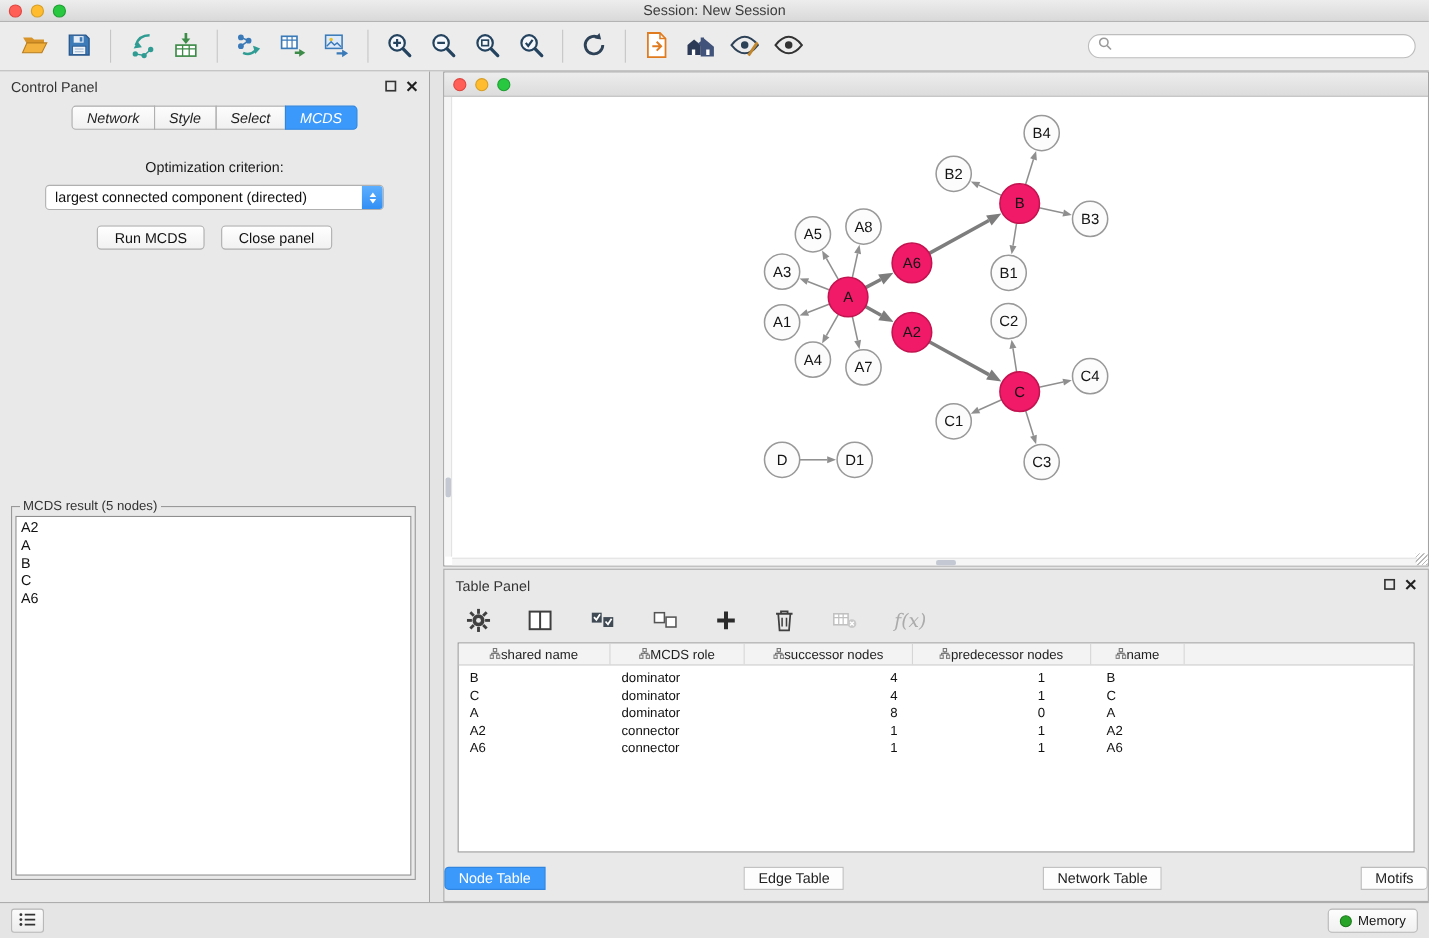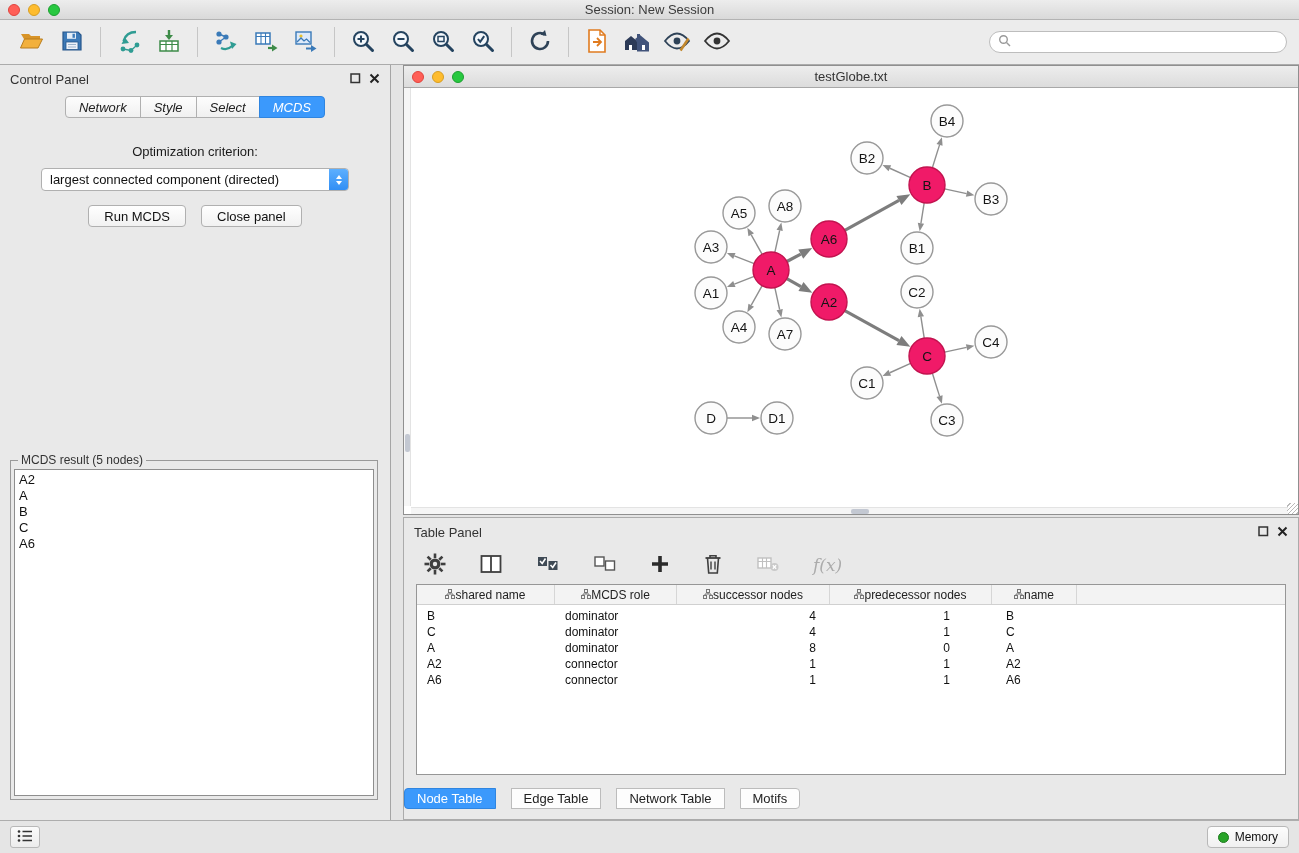--- a/index.html
+++ b/index.html
@@ -71,21 +71,21 @@
   .table-panel{position:absolute;left:12px;right:0;top:452px;bottom:0;background:#e9e9e9;border:1px solid #ababab;}
   .tp-toolbar{height:38px;display:flex;align-items:center;gap:33px;padding:0 20px;}
   .tp-btn{background:transparent;border:none;display:flex;align-items:center;justify-content:center;cursor:default;height:30px;}
   .fx-text{font-family:"DejaVu Serif",serif;font-style:italic;font-size:17px;color:#ababab;}
   .tp-table{position:absolute;left:12px;right:12px;top:66px;bottom:44px;background:#fff;border:1px solid #969696;overflow:hidden;}
   .tt-header{display:flex;height:20px;background:#f3f3f3;border-bottom:1px solid #d0d0d0;}
   .tt-hcell{display:flex;align-items:center;justify-content:center;gap:0;font-size:12px;color:#222;border-right:1px solid #d6d6d6;cursor:default;}
   .tt-row{display:flex;height:16px;align-items:center;}
   .tt-row:first-child{margin-top:3px;}
   .tt-cell{font-size:12px;color:#111;overflow:hidden;white-space:nowrap;}
-  .tp-tabs{position:absolute;left:0;right:12px;bottom:10px;display:flex;justify-content:flex-start;gap:16px;}
+  .tp-tabs{position:absolute;left:0;right:0;bottom:10px;display:flex;justify-content:space-between;gap:16px;}
   .tp-tab{height:21px;padding:0 12px;font-size:13px;font-family:inherit;background:#fdfdfd;border:1px solid #bcbcbc;margin-left:-1px;color:#222;cursor:default;}
   .tp-tab:first-child{border-radius:4px 0 0 4px;margin-left:0;}
   .tp-tab:last-child{border-radius:0 4px 4px 0;}
   .tp-tab.active{background:#3b99fc;border-color:#2f85e0;color:#fff;}
 
   
   .statusbar{height:33px;flex:0 0 33px;background:#e5e5e5;border-top:1px solid #adadad;display:flex;align-items:center;padding:0 10px;}
   .sb-left-btn{width:30px;height:22px;border:1px solid #b8b8b8;border-radius:3px;background:linear-gradient(#fbfbfb,#ececec);display:flex;align-items:center;justify-content:center;cursor:default;}
   .memory-btn{margin-left:auto;height:22px;border:1px solid #b8b8b8;border-radius:4px;background:linear-gradient(#fdfdfd,#f0f0f0);display:flex;align-items:center;gap:6px;padding:0 10px;font-size:12px;font-family:inherit;color:#111;cursor:default;}
   .memory-dot{width:11px;height:11px;border-radius:50%;background:#28a428;border:1px solid #1d7a1d;display:inline-block;}
@@ -293,21 +293,20 @@
 
     <div class="right-area">
 
       <div class="network-window">
         <div class="nw-titlebar">
           <div class="traffic">
             <span class="tl red"></span>
             <span class="tl yellow"></span>
             <span class="tl green"></span>
           </div>
-          <div class="nw-title">testGlobe.txt</div>
         </div>
         <div class="nw-canvas">
           <svg id="graph-svg" class="graph-svg">
               <line x1="358.1883743792625" y1="166.30429186306134" x2="347.238368917691" y2="146.79959463463703" stroke="#8f8f8f" stroke-width="1.4"></line>
               <polygon points="343.32209086402986,139.82372435155318 350.02871703092455,145.23308341317258 344.4480208044574,148.36610585610148" fill="#8f8f8f"></polygon>
               <line x1="370.84654381849776" y1="164.41579968686727" x2="375.6575780298642" y2="142.42250043490654" stroke="#8f8f8f" stroke-width="1.4"></line>
               <polygon points="377.36715306030766,134.60730029573645 378.78365808553224,143.10633044708393 372.5314979741962,141.73867042272914" fill="#8f8f8f"></polygon>
               <line x1="350.1925698885631" y1="175.55715179061585" x2="330.34365293255127" y2="167.94840029081132" stroke="#8f8f8f" stroke-width="1.4"></line>
               <polygon points="322.87368399413486,165.0849121977517 331.4890481697751,164.96041271544476 329.1982576953274,170.93638786617788" fill="#8f8f8f"></polygon>
               <line x1="350.1925698885631" y1="188.44284820938415" x2="330.34365293255127" y2="196.05159970918868" stroke="#8f8f8f" stroke-width="1.4"></line>

